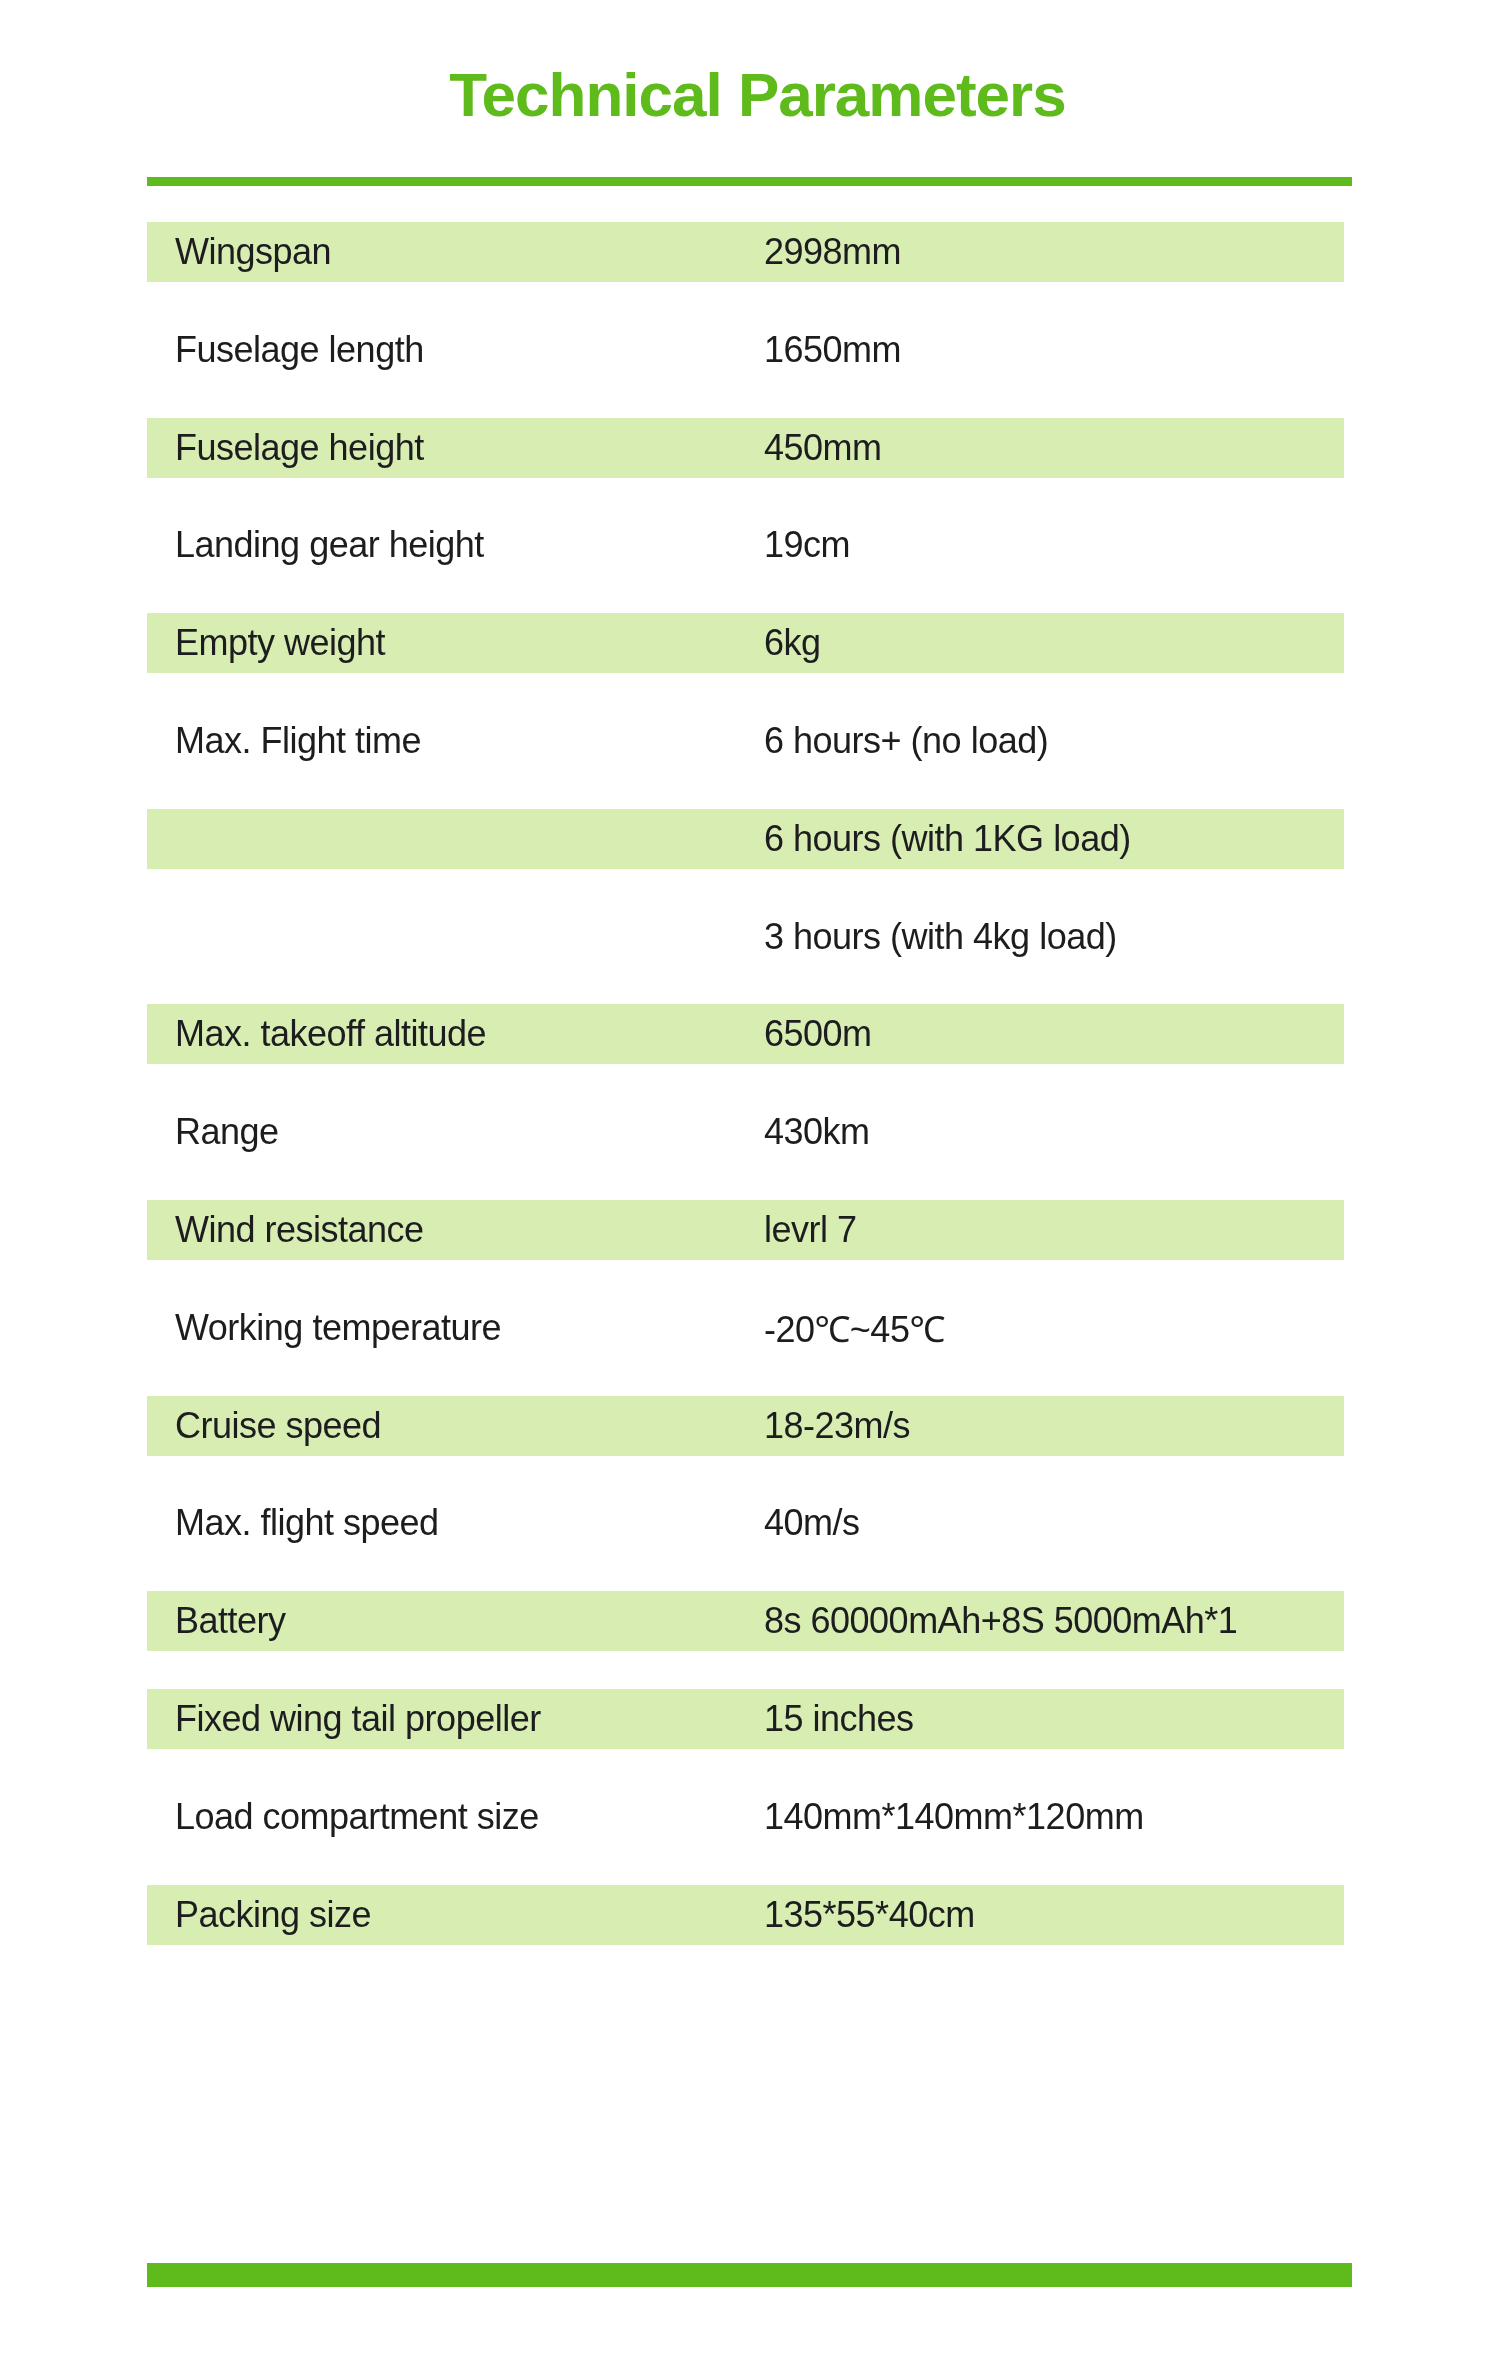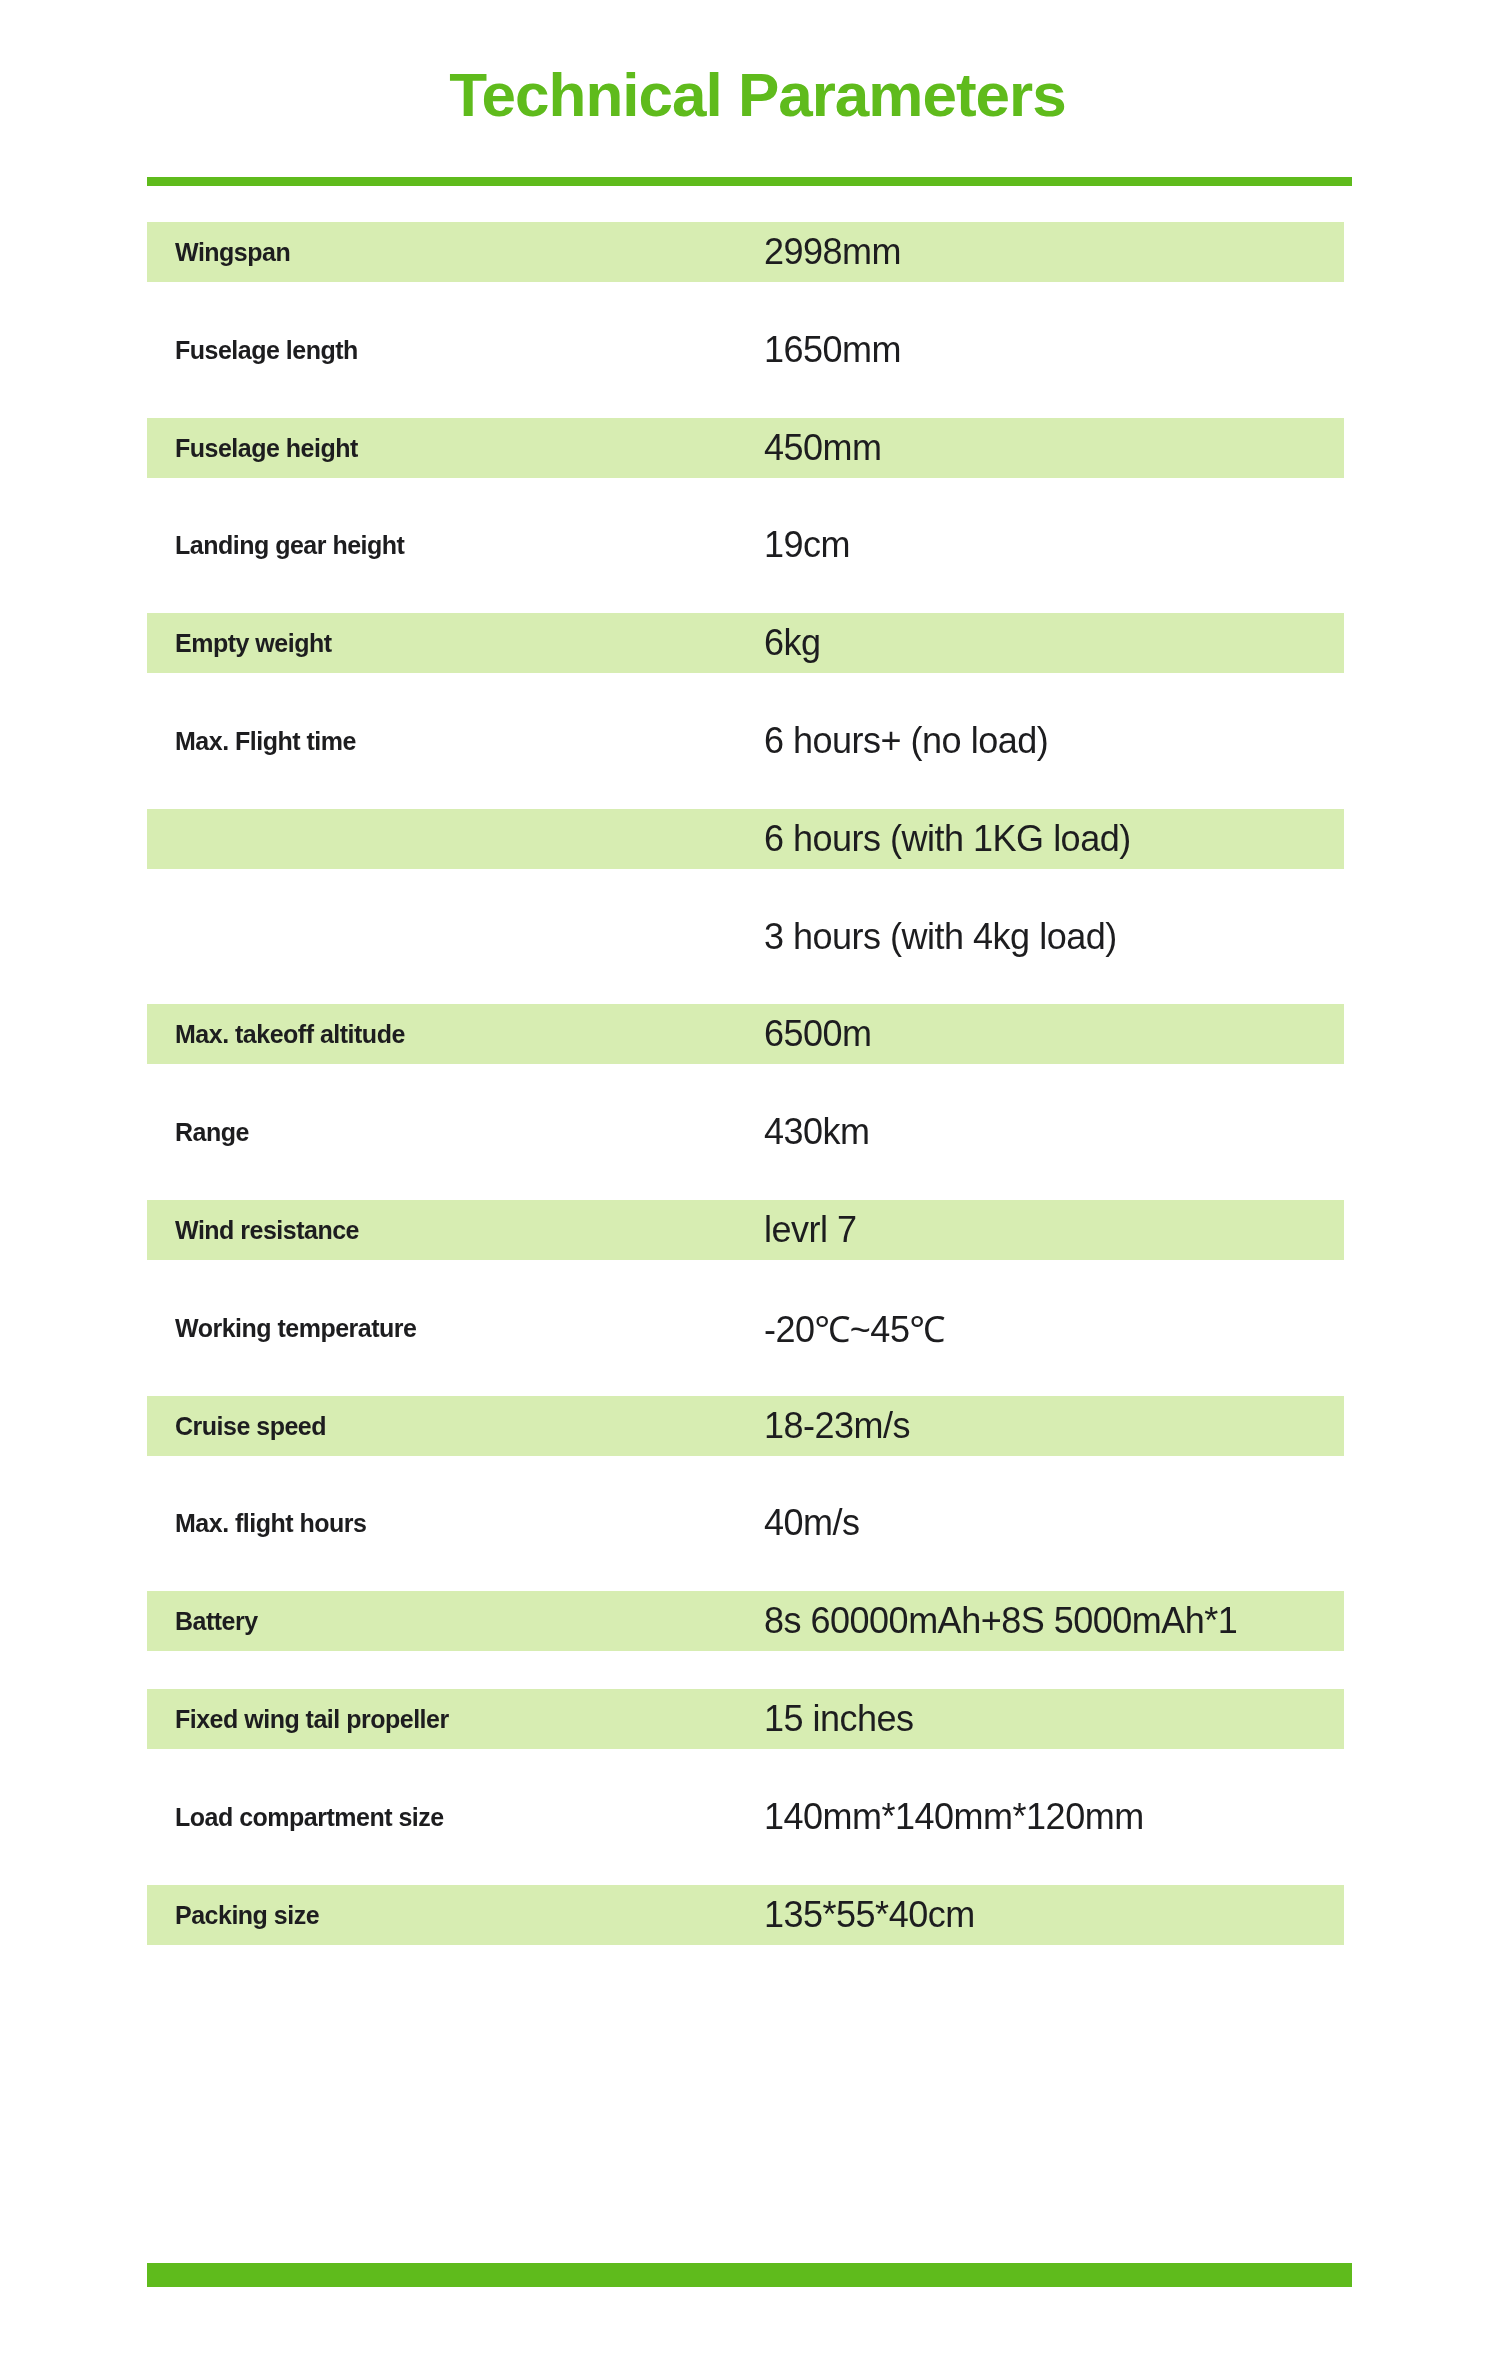--- a/index.html
+++ b/index.html
@@ -50,22 +50,22 @@
   }
   .row:last-child { margin-bottom: 0; padding-left: 21px; }
   .row.shaded {
     background: var(--band, #d7edb2);
   }
   .label {
     position: absolute;
     left: 28px;
     top: 50%;
     transform: translateY(-50%);
-    font-size: 25px;
-    font-weight: 700;
+    font-size: 36px;
+    font-weight: 400;
     letter-spacing: -0.5px;
     white-space: nowrap;
   }
   .value {
     position: absolute;
     left: 617px;
     top: 50%;
     transform: translateY(-50%);
     font-size: 36px;
     font-weight: 400;
@@ -134,21 +134,21 @@
       </div>
       <div class="row">
         <span class="label">Working temperature</span>
         <span class="value">-20℃~45℃</span>
       </div>
       <div class="row shaded">
         <span class="label">Cruise speed</span>
         <span class="value">18-23m/s</span>
       </div>
       <div class="row">
-        <span class="label">Max. flight hours</span>
+        <span class="label">Max. flight speed</span>
         <span class="value">40m/s</span>
       </div>
       <div class="row shaded">
         <span class="label">Battery</span>
         <span class="value">8s 60000mAh+8S 5000mAh*1</span>
       </div>
       <div class="row shaded">
         <span class="label">Fixed wing tail propeller</span>
         <span class="value">15 inches</span>
       </div>

